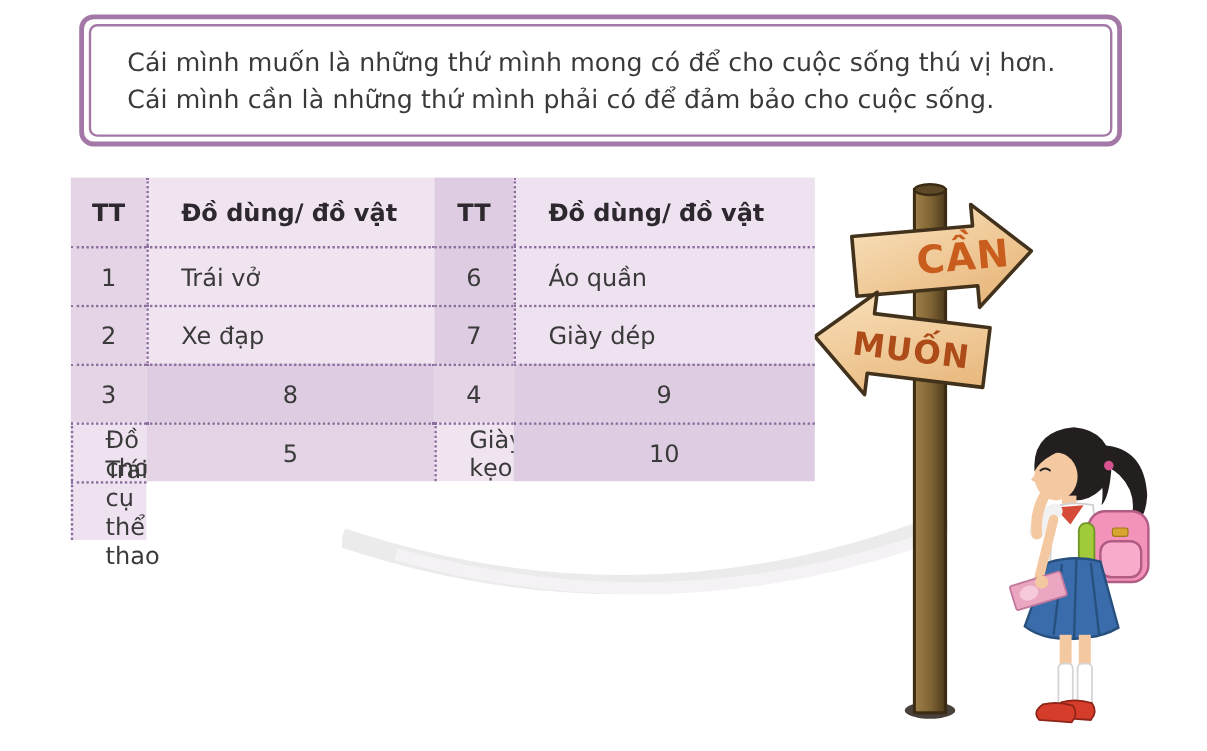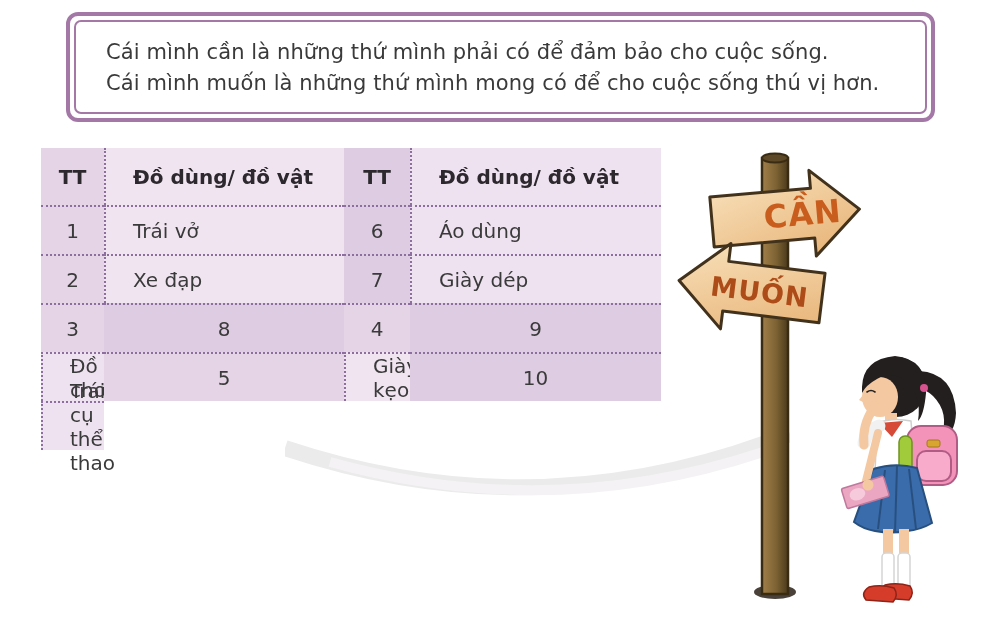--- a/index.html
+++ b/index.html
@@ -11,21 +11,21 @@
   .instruction-box { position:absolute; left:66px; top:12px; width:869px; height:110px;
     border:4px solid #a478a6; border-radius:12px; background:#fff; padding:4px; z-index:3; }
   .instruction-inner { width:100%; height:100%; border:2px solid #a478a6; border-radius:7px;
     display:flex; flex-direction:column; justify-content:center; gap:7px; padding-left:30px;
     font-size:21px; color:#3a3a3a; letter-spacing:0.1px; }
 
   
   .swoosh { position:absolute; left:285px; top:428px; width:505px; height:90px; z-index:0; }
 
   
-  .needs-table { position:absolute; left:41px; top:148px; z-index:2;
+  .needs-table { position:absolute; left:59px; top:148px; z-index:2;
     display:grid; grid-template-columns:63px 240px 66px 251px;
     grid-template-rows:57px repeat(5,49px);
     font-size:20px; color:#3a3a3a; }
   .cell { display:flex; align-items:center; }
   .c-tt  { background:#e4d4e6; justify-content:center; }
   .c-tt2 { background:#ddcce2; justify-content:center; }
   .c-item  { background:#f0e4f1; border-left:2px dotted #8d6f9f; padding-left:27px; }
   .c-item2 { background:#eee1f0; border-left:2px dotted #8d6f9f; padding-left:27px; }
   .bt { border-top:2px dotted #8d6f9f; }
   .hdr { font-weight:bold; color:#2c282e; font-size:20px; }
@@ -40,36 +40,36 @@
 
 <div class="stage">
 
   <svg class="swoosh" viewBox="0 0 505 90">
     <path d="M0,20 Q255,105 505,6" stroke="#ebebeb" stroke-width="16" fill="none"></path>
     <path d="M45,34 Q265,95 478,24" stroke="#f4f2f4" stroke-width="10" fill="none"></path>
   </svg>
 
   <div class="instruction-box">
     <div class="instruction-inner">
+      <div>Cái mình muốn là những thứ mình mong có để cho cuộc sống thú vị hơn.</div>
       <div>Cái mình cần là những thứ mình phải có để đảm bảo cho cuộc sống.</div>
-      <div>Cái mình muốn là những thứ mình mong có để cho cuộc sống thú vị hơn.</div>
     </div>
   </div>
 
   <div class="needs-table">
 
     <div class="cell c-tt hdr">TT</div>
     <div class="cell c-item hdr">Đồ dùng/ đồ vật</div>
     <div class="cell c-tt2 hdr">TT</div>
     <div class="cell c-item2 hdr">Đồ dùng/ đồ vật</div>
 
     <div class="cell c-tt bt">1</div>
     <div class="cell c-item bt">Trái vở</div>
     <div class="cell c-tt2 bt">6</div>
-    <div class="cell c-item2 bt">Áo dùng</div>
+    <div class="cell c-item2 bt">Áo quần</div>
 
     <div class="cell c-tt bt">2</div>
     <div class="cell c-item bt">Xe đạp</div>
     <div class="cell c-tt2 bt">7</div>
     <div class="cell c-item2 bt">Giày dép</div>
 
     <div class="cell c-tt bt">3</div>
     <div class="cell c-tt2 bt">8</div>
 
     <div class="cell c-tt bt">4</div>

